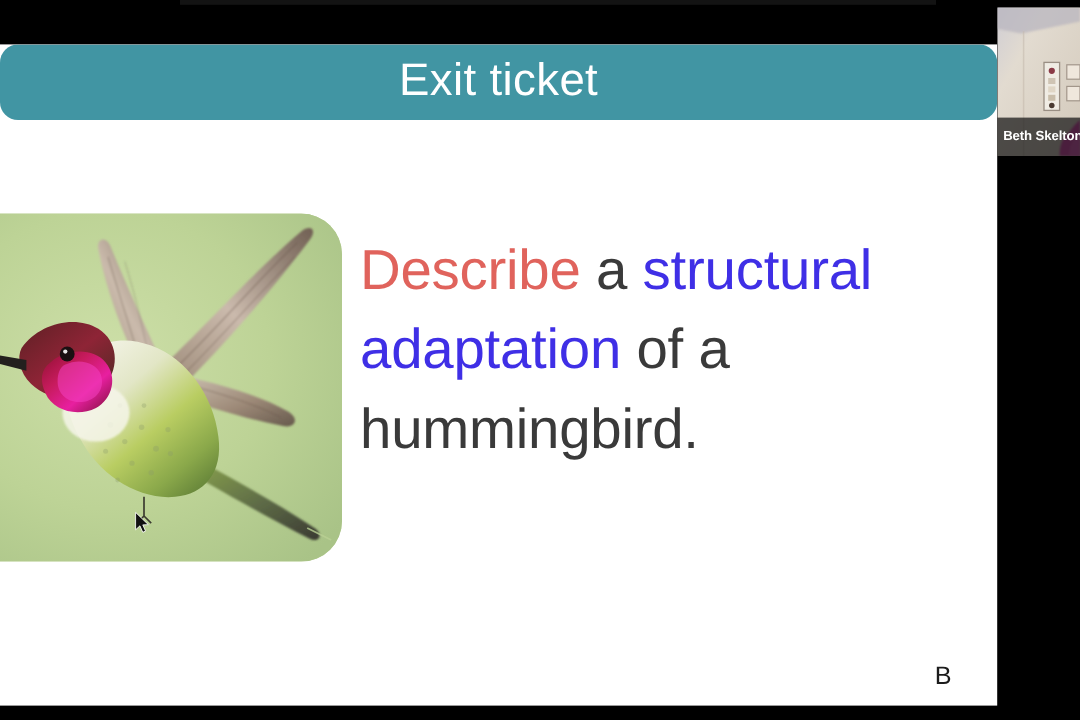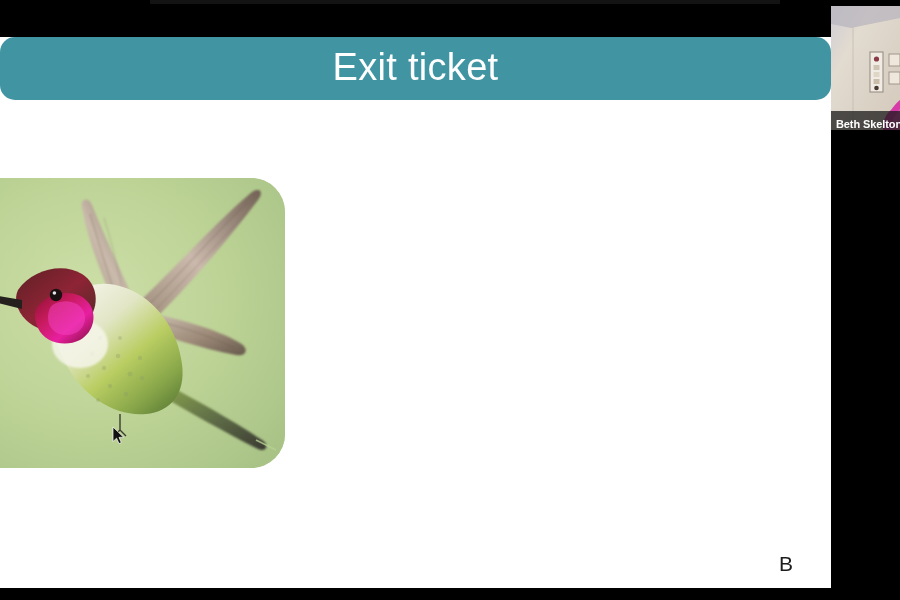--- a/index.html
+++ b/index.html
@@ -95,24 +95,24 @@
     width:69px; height:124px;
     overflow:hidden;
     background:#111;
   }
   #webcam-video { position:absolute; inset:0; }
   #webcam-video svg { display:block; width:100%; height:100%; }
 
   #webcam-name-bar {
     position:absolute;
     left:0; bottom:0;
-    width:100%; height:19px;
+    width:100%; height:32px;
     background:rgba(20,20,20,0.72);
     display:flex;
-    align-items:flex-end;
+    align-items:center;
   }
   #webcam-name {
     color:#ffffff;
     font-size:11px;
     font-weight:bold;
     white-space:nowrap;
     padding-left:5px;
     letter-spacing:-0.1px;
   }
 
@@ -249,20 +249,23 @@
 
         <circle cx="86" cy="117" r="6.2" fill="#1a1012"></circle>
         <circle cx="84.4" cy="115" r="1.8" fill="#ffffff" opacity="0.9"></circle>
 
         <path d="M52 122 L 6 114 L 5 119 L 52 131 Z" fill="#23201e"></path>
 
         <path d="M150 236 L 150 252 M 150 252 L 144 258 M 150 252 L 156 258" stroke="#3b3b30" stroke-width="1.4" fill="none"></path>
       </svg>
     </div>
 
+    <div id="slide-text">
+      <span class="w-red">Describe</span><span class="w-dark"> a </span><span class="w-blue">structural adaptation</span><span class="w-dark"> of a hummingbird.</span>
+    </div>
 
     <div id="slide-corner-letter">B</div>
   </div>
 
   <div id="webcam-tile">
     <div id="webcam-video">
       <svg viewBox="0 0 69 124" xmlns="http://www.w3.org/2000/svg">
         <defs>
           <linearGradient id="wall" x1="0" y1="0" x2="1" y2="1">
             <stop offset="0%" stop-color="#cfcdd4"></stop>

